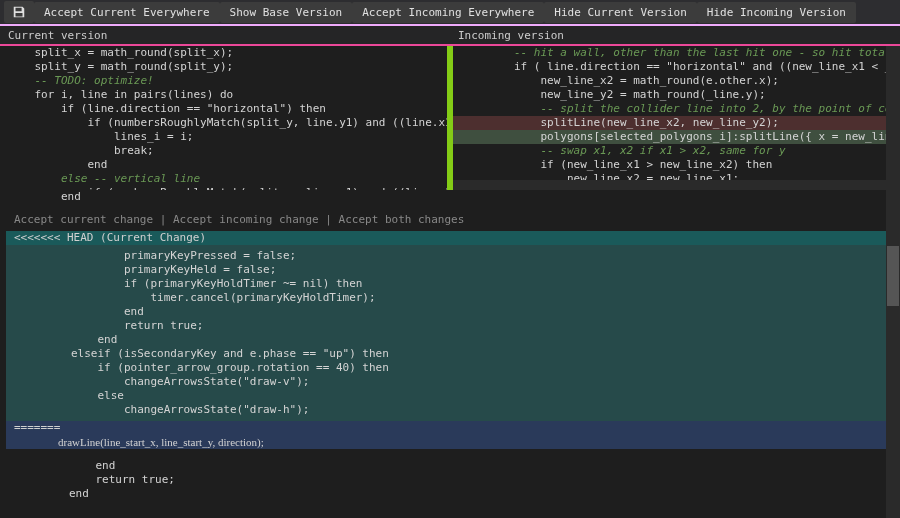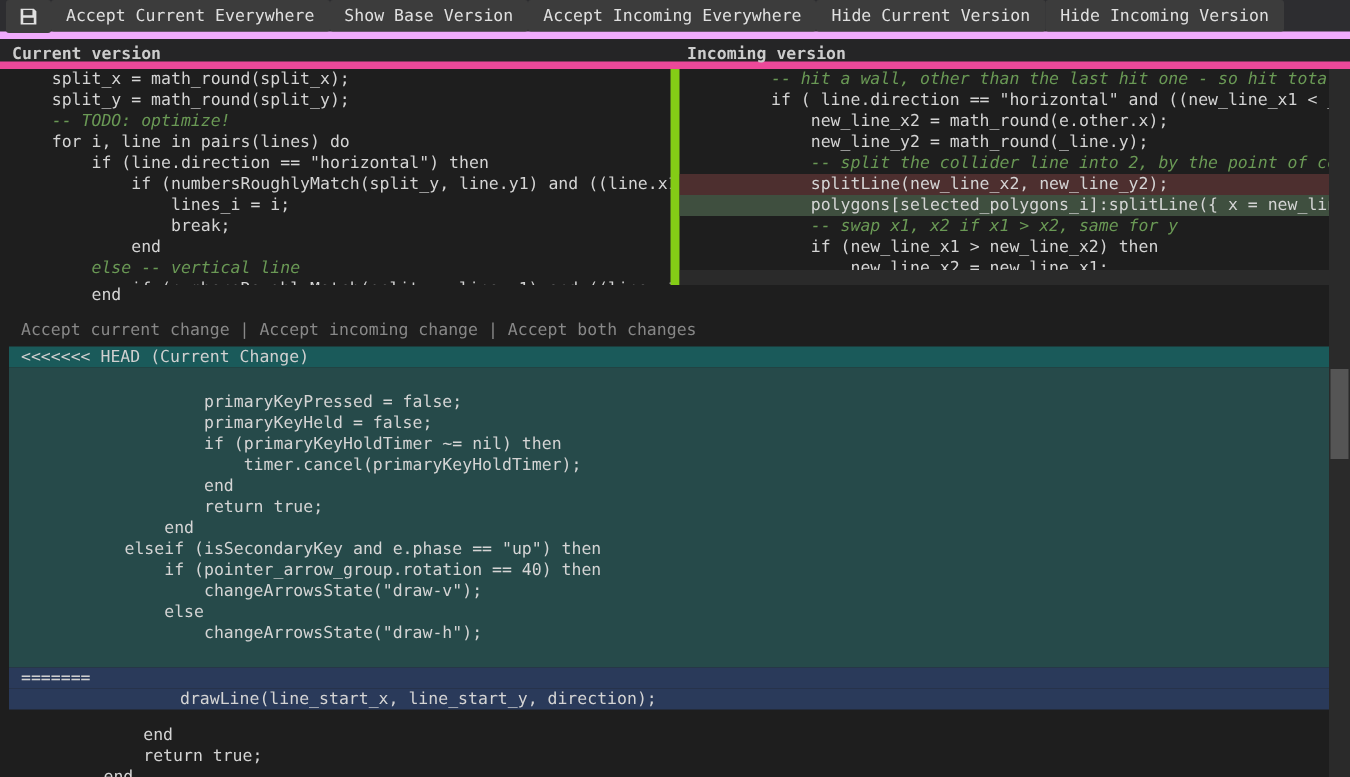--- a/index.html
+++ b/index.html
@@ -12,40 +12,39 @@
   height: 518px;
   overflow: hidden;
 }
 .toolbar {
   background: #2d2d30;
   height: 26px;
   display: flex;
   align-items: center;
   padding: 0 4px;
   gap: 0;
-  border-bottom: 5px solid #f0abfc;
+  border-bottom: 2px solid #f0abfc;
 }
 .toolbar-btn {
   background: #3c3c3c;
   color: #e0e0e0;
   border: none;
   padding: 4px 10px;
   border-radius: 2px;
   font-size: 11px;
   font-family: inherit;
   cursor: pointer;
 }
 .toolbar-btn.icon-btn { padding: 4px 8px; width: 30px; }
 .save-icon { width: 14px; height: 14px; display: block; }
 .headers {
   display: flex;
   background: #252526;
   height: 20px;
-  border-bottom: 5px solid #ec4899;
-  font-weight: bold;
+  border-bottom: 2px solid #ec4899;
 }
 .header-pane {
   flex: 1;
   padding: 3px 8px;
   color: #ccc;
   font-size: 11px;
 }
 .diff-area {
   display: flex;
   height: 144px;
@@ -85,31 +84,32 @@
 }
 .head-marker {
   background: #1a5a5a;
   color: #d0d0d0;
   padding: 0 8px;
   line-height: 14px;
   white-space: pre;
 }
 .change-body {
   background: #264a4a;
-  padding: 16px;
+  padding: 4px;
 }
 .change-body .code-line { background: #264a4a; }
 .sep-marker {
   background: #2a3a5a;
   color: #d0d0d0;
   padding: 0 8px;
   line-height: 14px;
 }
 .incoming-body {
   background: #2a3a5a;
+  font-family: Liberation Serif, serif;
 }
 .incoming-body .code-line { background: #2a3a5a; }
 .tail-marker {
   background: #2a3a5a;
   color: #d0d0d0;
   padding: 0 8px;
   line-height: 14px;
   white-space: pre;
 }
 .bottom-code { padding-left: 8px; }

